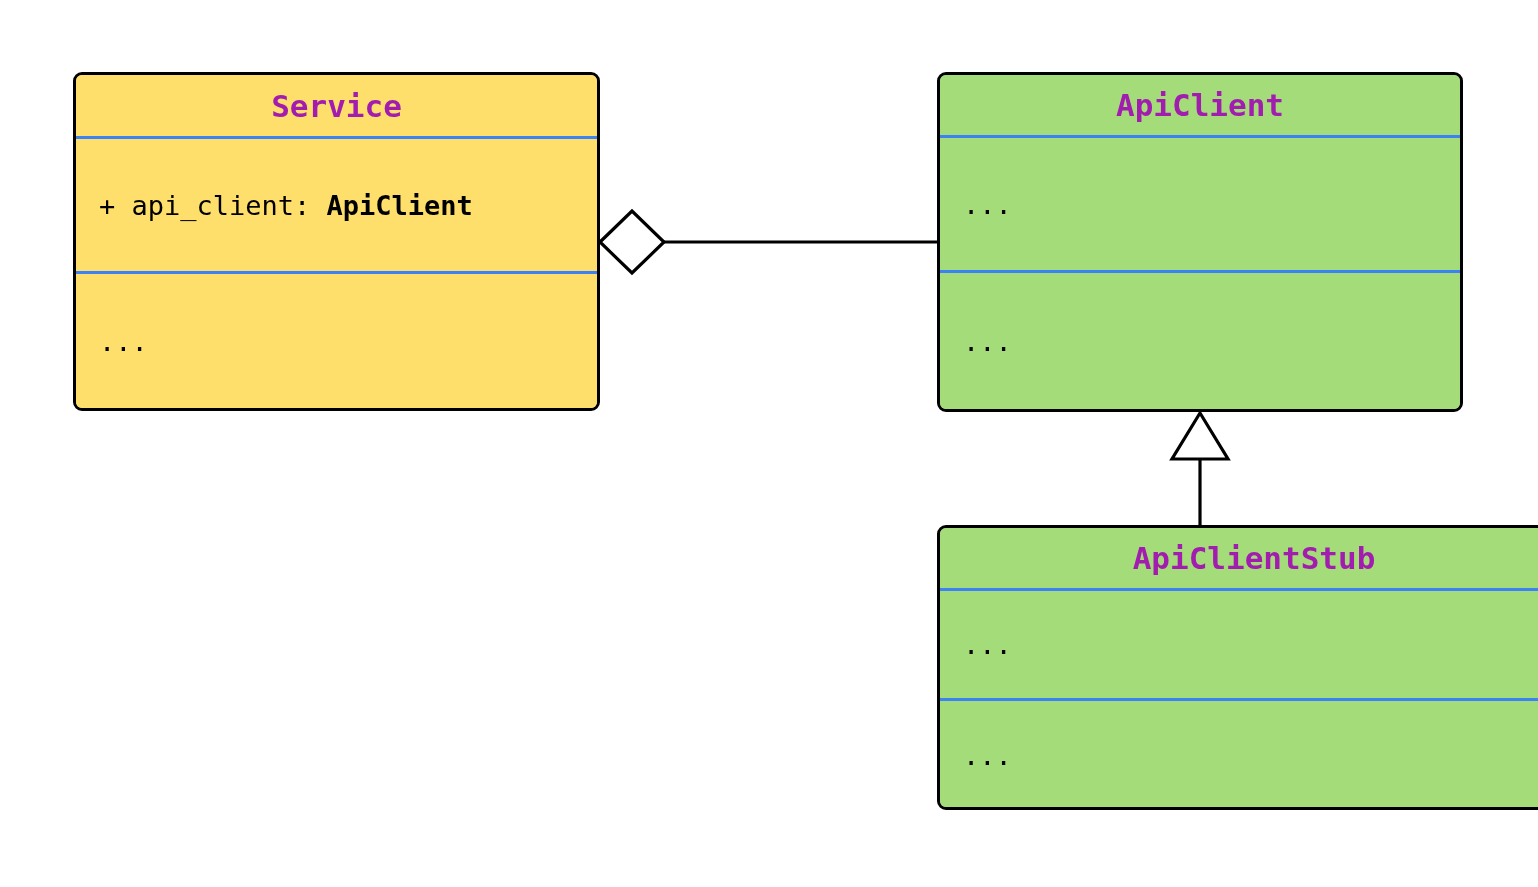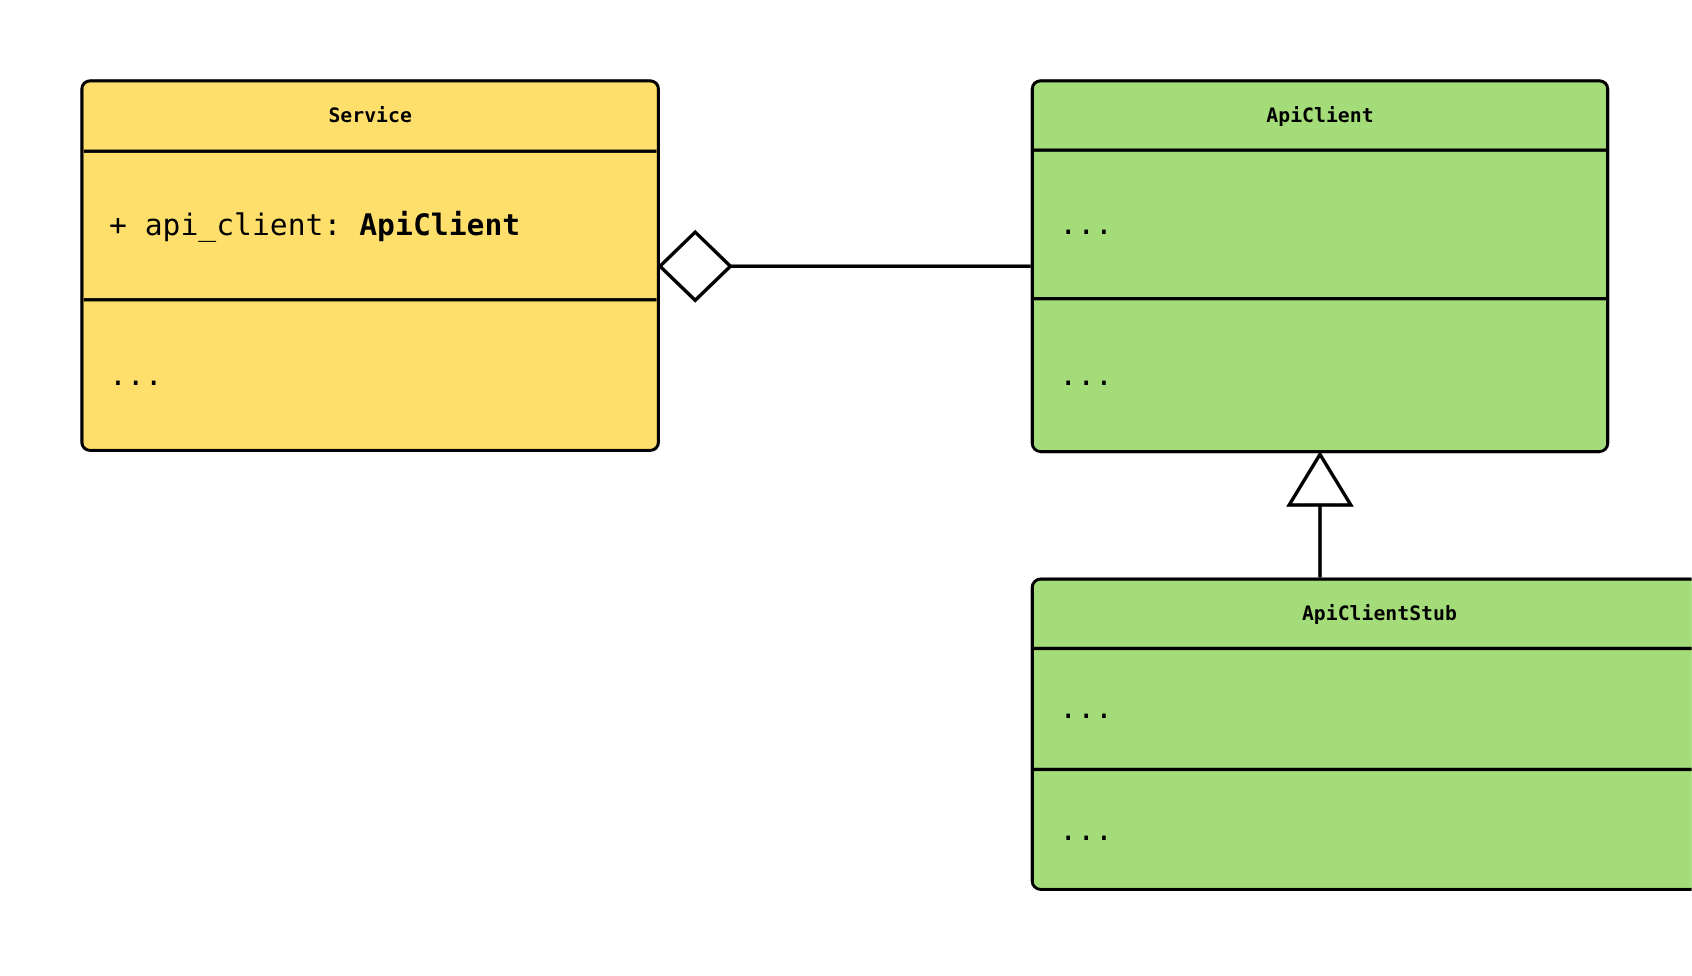--- a/index.html
+++ b/index.html
@@ -29,33 +29,33 @@
     background: #ffffff;
   }
   .uml-class .compartment {
     box-sizing: border-box;
     width: 100%;
     display: flex;
     align-items: center;
     position: relative;
   }
   .uml-class .compartment + .compartment {
-    border-top: 3px solid #000000;
+    border-top: 3px solid #3b82f6;
   }
   .compartment.title-comp {
     justify-content: center;
   }
   .compartment.body-comp {
     justify-content: flex-start;
   }
   .class-title {
     font-weight: bold;
-    font-size: 18px;
+    font-size: 31px;
     letter-spacing: 0px;
-    color: #000000;
+    color: #a21caf;
     white-space: pre;
   }
   .member-line {
     font-size: 27px;
     color: #000000;
     white-space: pre;
     padding-left: 23px;
   }
   .member-line .type-name {
     font-weight: bold;

